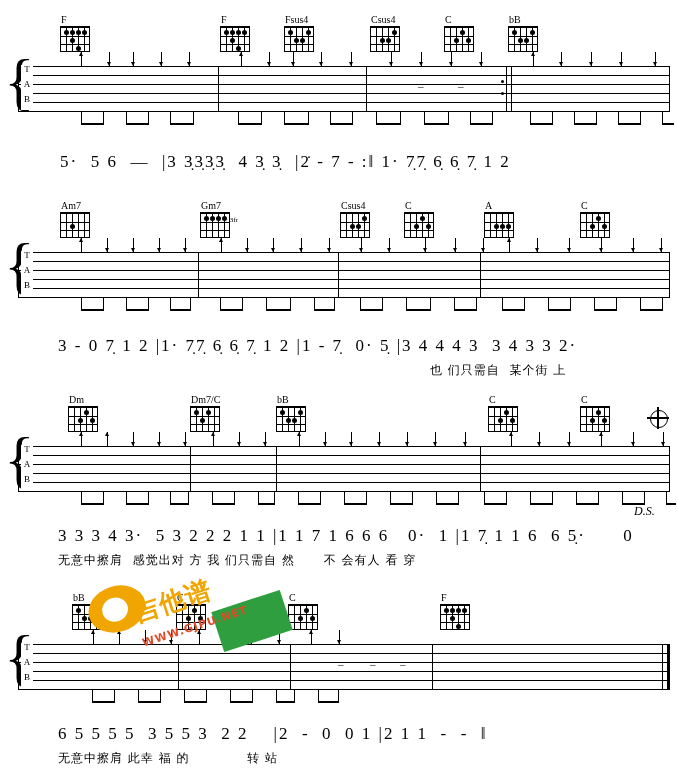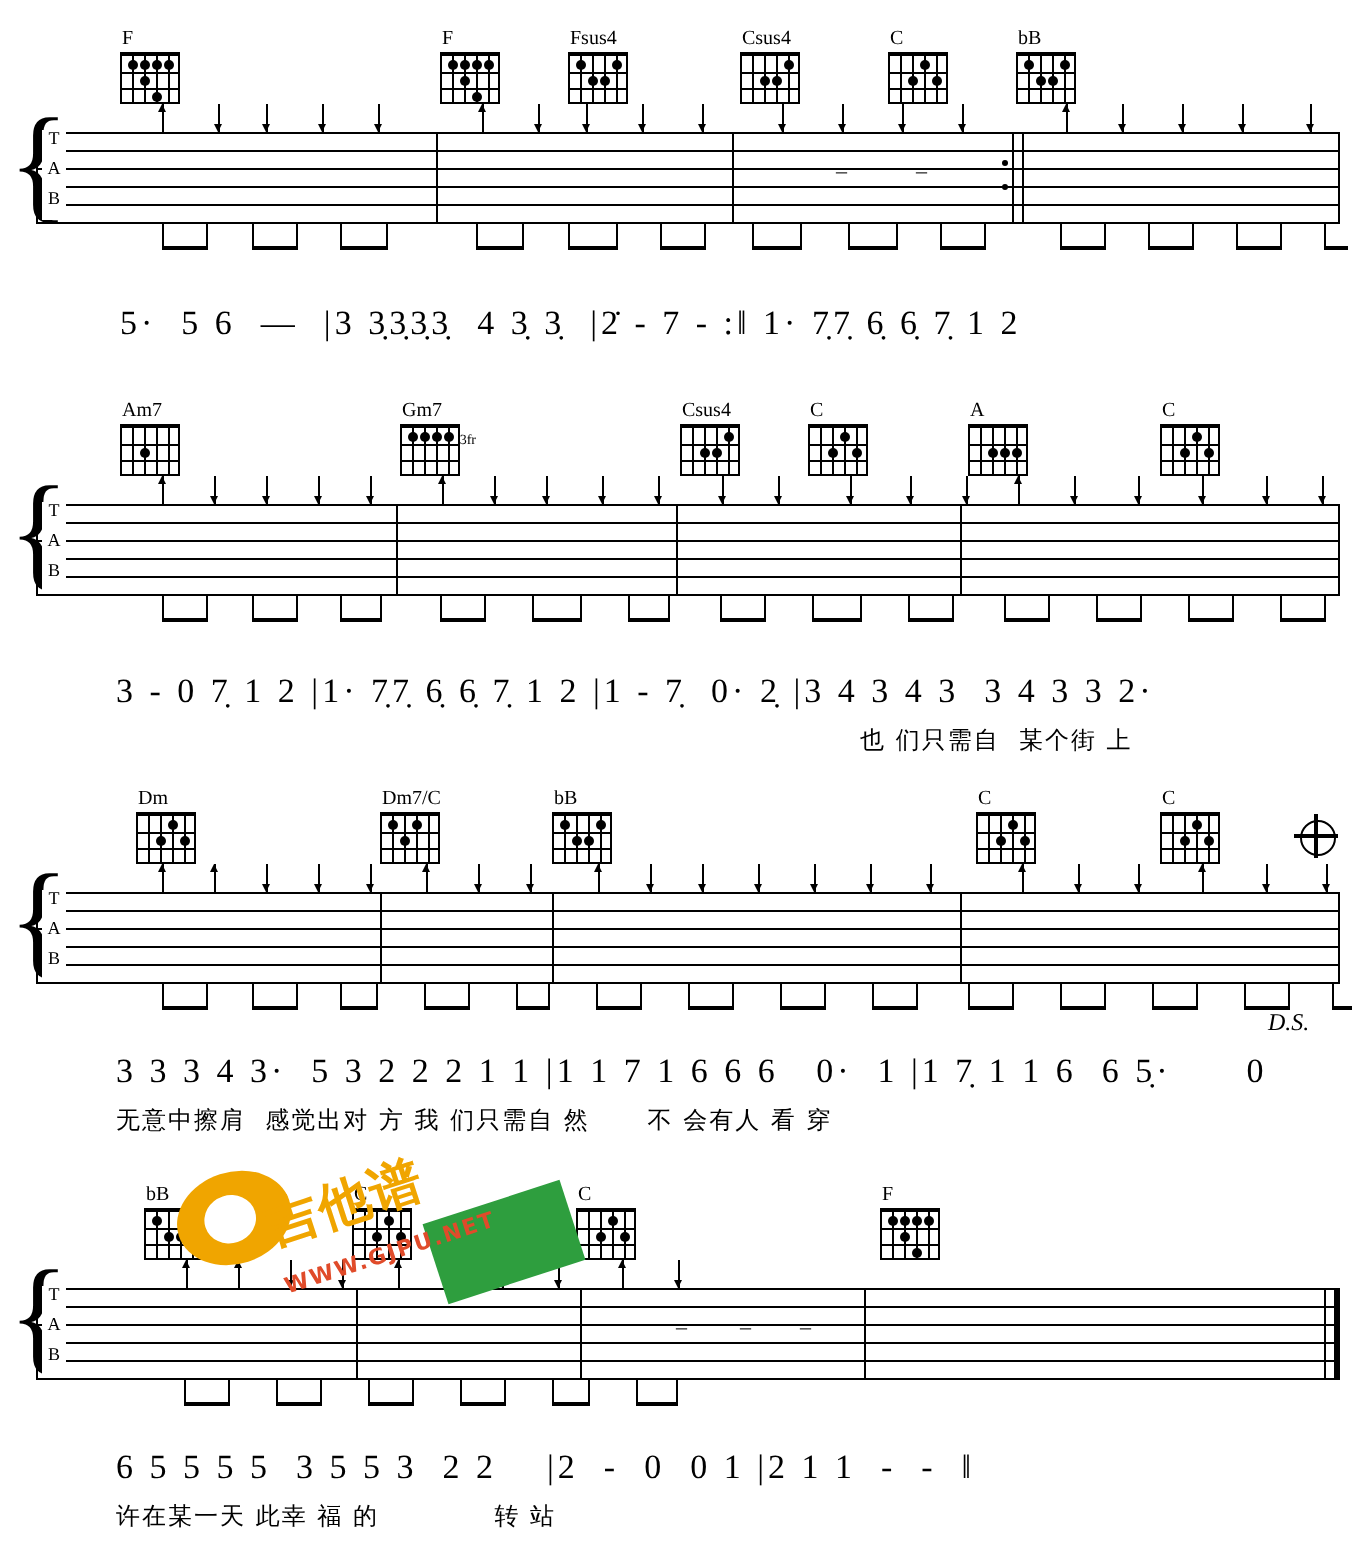--- a/index.html
+++ b/index.html
@@ -428,21 +428,21 @@
         <div class="beam" style="left:530px;top:11px;width:23px"></div>
       <div class="stem" style="left:576px"></div>
         <div class="stem" style="left:598px"></div>
         <div class="beam" style="left:576px;top:11px;width:23px"></div>
       <div class="stem" style="left:622px"></div>
         <div class="stem" style="left:644px"></div>
         <div class="beam" style="left:622px;top:11px;width:23px"></div>
     </div>
 
     <div class="numrow" style="top:150px;">
-      <div class="num" style="left:58px;top:0;letter-spacing:2px;">3 - 0 7̣ 1 2 |1· 7̣7̣ 6̣ 6̣ 7̣ 1 2 |1 - 7̣  0· 2̣ |3 4 3 4 3  3 4 3 3 2·</div>
+      <div class="num" style="left:58px;top:0;letter-spacing:2px;">3 - 0 7̣ 1 2 |1· 7̣7̣ 6̣ 6̣ 7̣ 1 2 |1 - 7̣  0· 5̣ |3 4 4 4 3  3 4 3 3 2·</div>
     </div>
     <div class="lyric" style="left:430px;top:176px;letter-spacing:1px;">也 们只需自  某个街 上</div>
   </div>
 
   <div class="system" style="top:380px;height:196px;">
     <div class="brace" style="top:48px;">{</div>
 
     <div class="chord" style="left:68px;top:14px;">
       <div class="nm">Dm</div>
       <div class="grid">
@@ -729,21 +729,21 @@
         <div class="stem" style="left:276px"></div>
         <div class="beam" style="left:258px;top:11px;width:19px"></div>
       <div class="stem" style="left:300px"></div>
         <div class="stem" style="left:320px"></div>
         <div class="beam" style="left:300px;top:11px;width:21px"></div>
     </div>
 
     <div class="numrow" style="top:146px;">
       <div class="num" style="left:58px;top:0;letter-spacing:2px;">6 5 5 5 5  3 5 5 3  2 2    |2  -  0  0 1 |2 1 1  -  -  ‖</div>
     </div>
-    <div class="lyric" style="left:58px;top:172px;letter-spacing:1px;">许在某一天 此幸 福 的            转 站</div>
+    <div class="lyric" style="left:58px;top:172px;letter-spacing:1px;">无意中擦肩 此幸 福 的            转 站</div>
   </div>
 
   <div class="wm">
     <div class="ellipse"></div>
     <div class="green"></div>
     <div class="cn">吉他谱</div>
     <div class="url">WWW.GJPU.NET</div>
   </div>
 
 </div>

